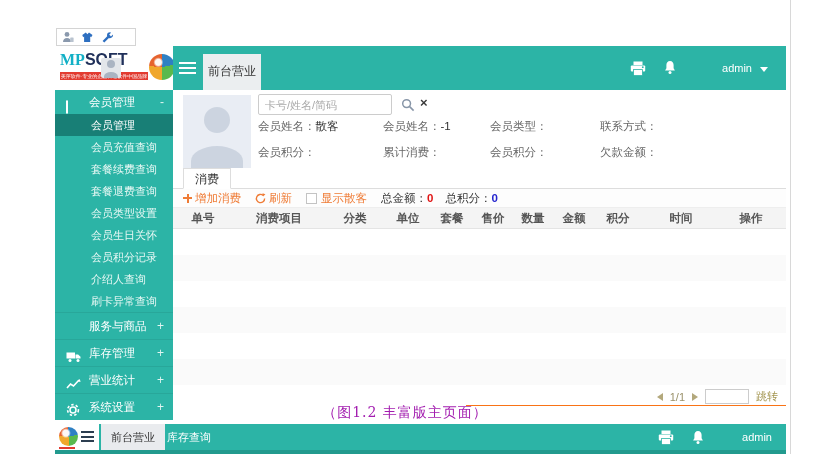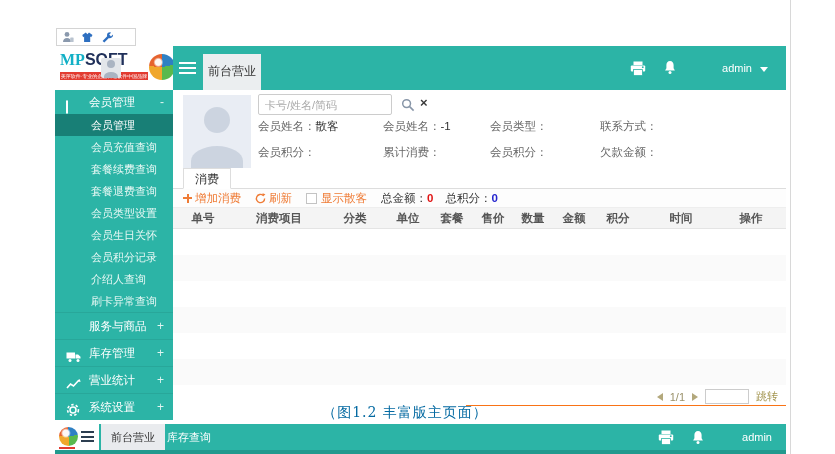--- a/index.html
+++ b/index.html
@@ -95,21 +95,21 @@
   .trow { height:26px; }
   .trow:nth-child(even){ background:#fafafa; }
 
   #pager { left:293px; top:298px; width:320px; height:18px; display:flex; align-items:center; justify-content:flex-end; gap:7px; padding-right:8px; border-bottom:1px solid #f97316; font-size:11px; color:#9a916a; }
   .tri-l { width:0; height:0; border-top:4px solid transparent; border-bottom:4px solid transparent; border-right:6px solid #b3a87c; cursor:pointer; }
   .tri-r { width:0; height:0; border-top:4px solid transparent; border-bottom:4px solid transparent; border-left:6px solid #b3a87c; cursor:pointer; }
   #jump-input { width:44px; height:15px; border:1px solid #ccc; font-size:10px; outline:none; }
   #jump-link { color:#a3954f; cursor:pointer; }
 
   
-  #caption { left:0; top:404px; width:810px; text-align:center; font-size:14px; color:#0369a1; font-family:"DejaVu Serif", serif; letter-spacing:1px; }
+  #caption { left:0; top:404px; width:810px; text-align:center; font-size:14px; color:#a21caf; font-family:"DejaVu Serif", serif; letter-spacing:1px; }
 
   
   #bottom-bar { left:55px; top:424px; width:731px; height:30px; background:#2cb4a6; overflow:hidden; }
   #bb-strip { position:absolute; left:0; bottom:0; width:731px; height:4px; background:#229a8e; }
   #bb-logo-box { position:absolute; left:0; top:0; width:44px; height:26px; background:#fff; }
   #bb-sphere { left:4px; top:3px; width:19px; height:19px; }
   #bb-redbar { position:absolute; left:4px; top:23px; width:16px; height:2px; background:#e23b30; }
   #bb-hamburger { position:absolute; left:26px; top:7px; width:13px; height:11px; background:
       linear-gradient(#2c3e50,#2c3e50) 0 0/13px 2px no-repeat,
       linear-gradient(#2c3e50,#2c3e50) 0 4.5px/13px 2px no-repeat,

